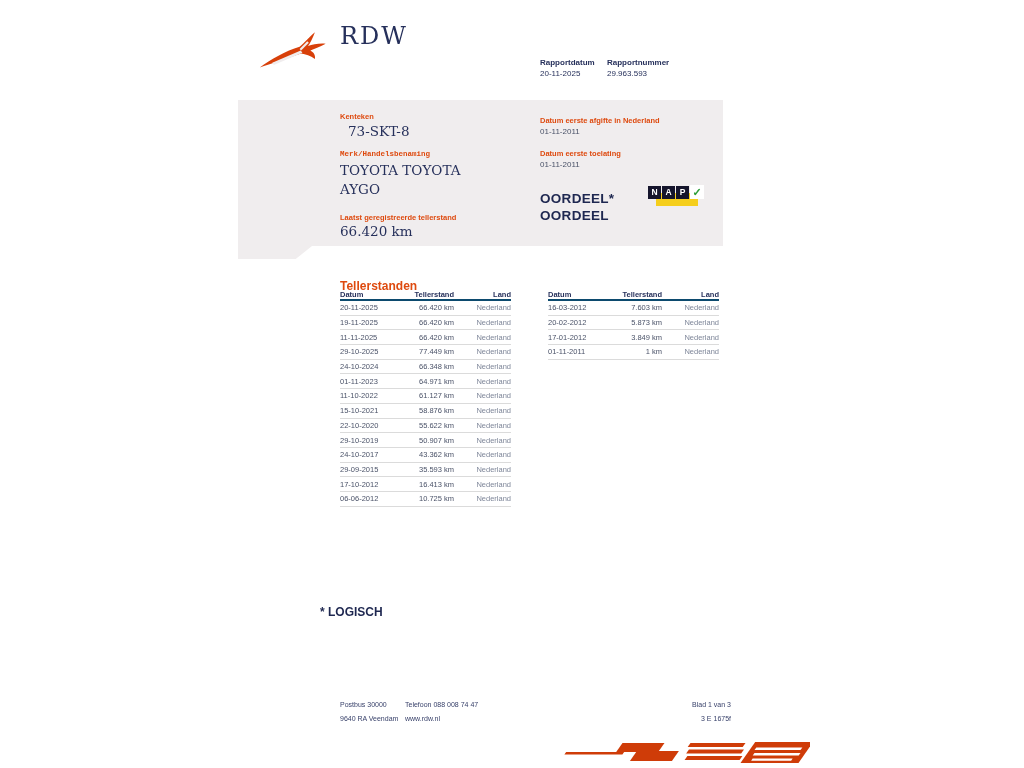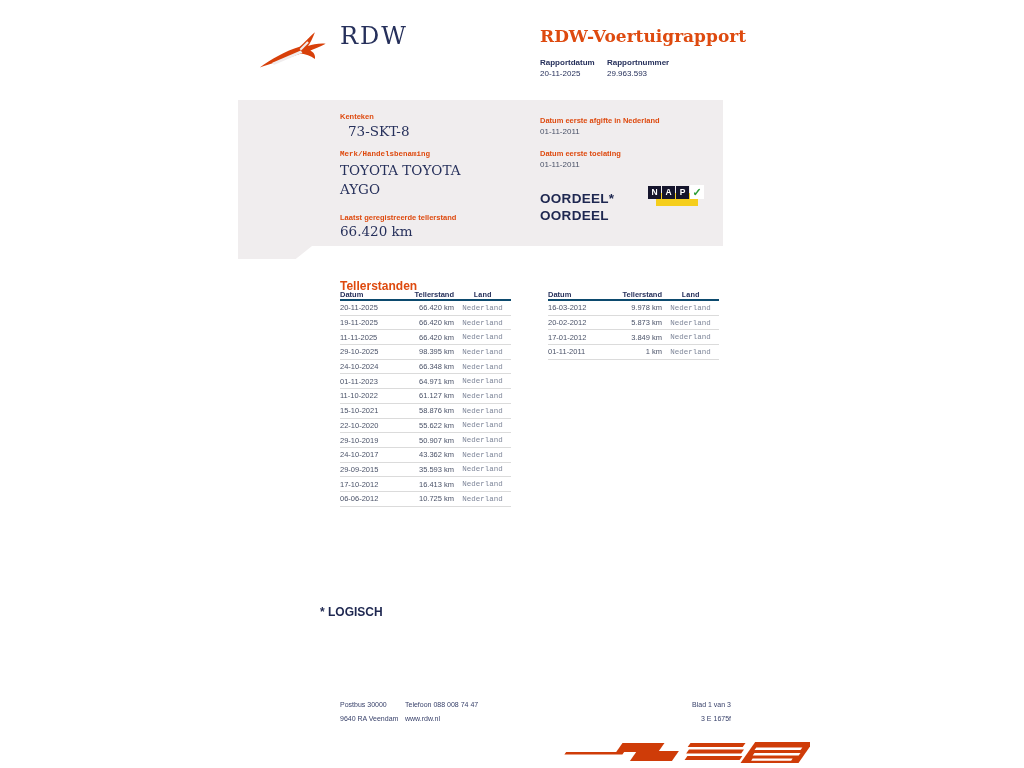--- a/index.html
+++ b/index.html
@@ -40,21 +40,21 @@
   .tables-title { position:absolute; left:340px; top:279px; font-size:12px; font-weight:bold; color:#DE4A0F; }
   .otable { position:absolute; top:290px; width:171px; font-size:7.5px; }
   .otable.left  { left:340px; }
   .otable.right { left:548px; }
   .thead { display:flex; align-items:flex-end; height:11px; border-bottom:2px solid #0c4a6e;
            font-weight:bold; color:#26305B; }
   .trow  { display:flex; height:14.7px; align-items:center; border-bottom:1px solid #DBDBDB; }
   .tcell { display:block; }
   .c0 { width:62px; text-align:left;  color:#4A5268; }
   .c1 { width:52px; text-align:right; color:#4A5268; }
-  .c2 { flex:1;     text-align:center; color:#7E8699;font-family:Liberation Mono, monospace; }
+  .c2 { flex:1;     text-align:right; color:#7E8699; }
   .thead .c0, .thead .c1, .thead .c2 { color:#26305B; }
 
   
   .expl-head { position:absolute; left:320px; top:605px; font-size:12px; font-weight:bold; color:#1E2750; }
   .expl-body { position:absolute; left:340px; top:620px; width:392px; font-size:7.5px;
                line-height:13.5px; color:#E0571F; }
 
   
   .ft { position:absolute; font-size:7px; color:#39426B; }
   .fa1 { left:340px; top:701px; } .fa2 { left:340px; top:715px; }
@@ -69,21 +69,20 @@
 <div class="page">
 
   <svg class="logo-mark" viewBox="0 0 100 60">
     <path fill="#D8400A" d="M4,54 C18,44 38,32 56,27 C62,22 70,13 76,8 C73,16 70,22 67,26
       C73,24 82,22 90,23 C82,27 75,30 70,32 C74,34 77,38 76,43 C70,39 64,37 58,36
       C40,42 18,50 4,54 Z"></path>
     <path fill="#F0EDEE" d="M20,47 L58,33 L60,36 L22,50 Z" transform="rotate(-3 40 42)"></path>
     <path fill="#F0EDEE" d="M56,30 L66,20 L68,22 L58,32 Z"></path>
   </svg>
   <div class="logo-word">RDW</div>
-  <div class="report-title">RDW-Voertuigrapport</div>
   <div class="meta-label mx1">Rapportdatum</div>
   <div class="meta-label mx2">Rapportnummer</div>
   <div class="meta-value mx1">20-11-2025</div>
   <div class="meta-value mx2">29.963.593</div>
 
   <div class="card"></div>
   <div class="card-tab"></div>
 
   <div class="f-label" style="left:340px; top:112px;">Kenteken</div>
   <div class="f-value" style="left:348px; top:122px;">73-SKT-8</div>
@@ -132,21 +131,21 @@
           <span class="tcell c1">66.420 km</span>
           <span class="tcell c2">Nederland</span>
         </div>
         <div class="trow">
           <span class="tcell c0">11-11-2025</span>
           <span class="tcell c1">66.420 km</span>
           <span class="tcell c2">Nederland</span>
         </div>
         <div class="trow">
           <span class="tcell c0">29-10-2025</span>
-          <span class="tcell c1">98.395 km</span>
+          <span class="tcell c1">77.449 km</span>
           <span class="tcell c2">Nederland</span>
         </div>
         <div class="trow">
           <span class="tcell c0">24-10-2024</span>
           <span class="tcell c1">66.348 km</span>
           <span class="tcell c2">Nederland</span>
         </div>
         <div class="trow">
           <span class="tcell c0">01-11-2023</span>
           <span class="tcell c1">64.971 km</span>
@@ -197,21 +196,21 @@
 
   <div class="otable right">
     <div class="thead">
       <span class="tcell c0">Datum</span>
       <span class="tcell c1">Tellerstand</span>
       <span class="tcell c2">Land</span>
     </div>
     <div>
         <div class="trow">
           <span class="tcell c0">16-03-2012</span>
-          <span class="tcell c1">9.978 km</span>
+          <span class="tcell c1">7.603 km</span>
           <span class="tcell c2">Nederland</span>
         </div>
         <div class="trow">
           <span class="tcell c0">20-02-2012</span>
           <span class="tcell c1">5.873 km</span>
           <span class="tcell c2">Nederland</span>
         </div>
         <div class="trow">
           <span class="tcell c0">17-01-2012</span>
           <span class="tcell c1">3.849 km</span>

